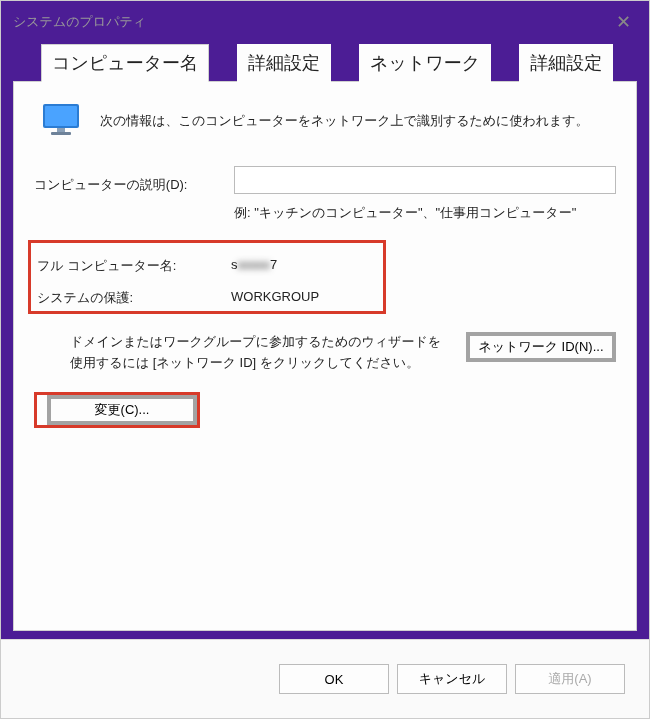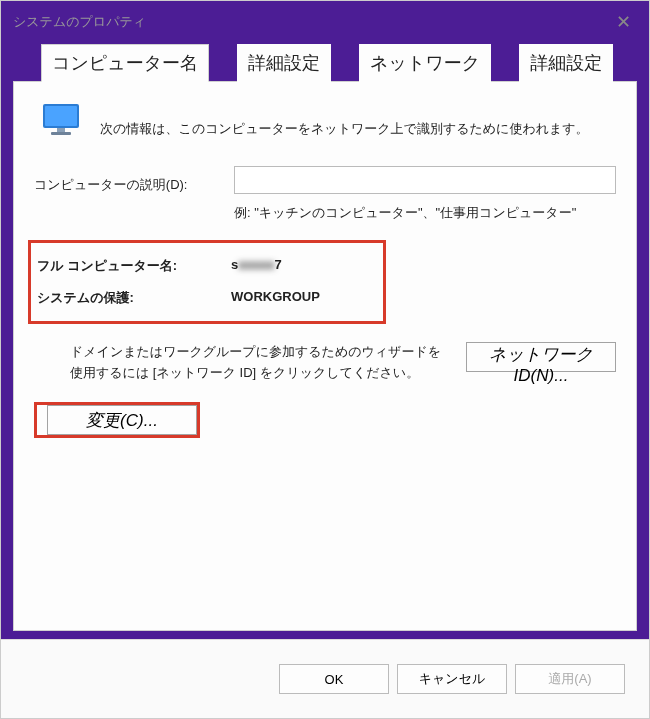--- a/index.html
+++ b/index.html
@@ -63,21 +63,21 @@
     }
     .tab-panel {
       border: 1px solid #d0d0d0;
       border-top: none;
       flex: 1;
       padding: 18px 20px;
       background: #fdfdfd;
     }
     .intro-row {
       display: flex;
-      align-items: flex-end;
+      align-items: center;
       gap: 18px;
       margin-bottom: 28px;
     }
     .monitor-icon {
       width: 42px;
       height: 36px;
       flex-shrink: 0;
       margin-top: 2px;
       margin-left: 6px;
     }
@@ -105,25 +105,24 @@
       font-size: 13px;
       background: #fff;
     }
     .example-row {
       margin-left: 200px;
       color: #222;
       margin-bottom: 18px;
     }
     .red-box {
       border: 3px solid #d73a2a;
-      padding: 14px 8px 14px 0;
+      padding: 14px 8px 4px 0;
       margin-left: -6px;
       margin-right: 230px;
       margin-bottom: 18px;
-      font-weight: bold;
     }
     .info-row {
       display: flex;
       margin-bottom: 14px;
     }
     .info-row:last-child { margin-bottom: 0; }
     .info-label {
       width: 200px;
       padding-left: 6px;
       color: #222;
@@ -149,26 +148,25 @@
       text-align: right;
     }
     .action-btn-wrap.highlighted {
       border: 3px solid #d73a2a;
       padding: 0;
       width: 166px;
     }
     .action-btn {
       width: 150px;
       height: 30px;
-      border: 1px solid #a3a3a3;
-      background: #fdfdfd;
-      font-size: 17px;
+      border: 4px solid #a3a3a3;
+      background: #fdfdfd;
+      font-size: 13px;
       cursor: pointer;
       font-family: inherit;
-      font-style: italic;
     }
     .footer {
       border-top: 1px solid #ddd;
       padding: 24px;
       display: flex;
       justify-content: flex-end;
       gap: 8px;
       background: #fafafa;
     }
     .footer-btn {

